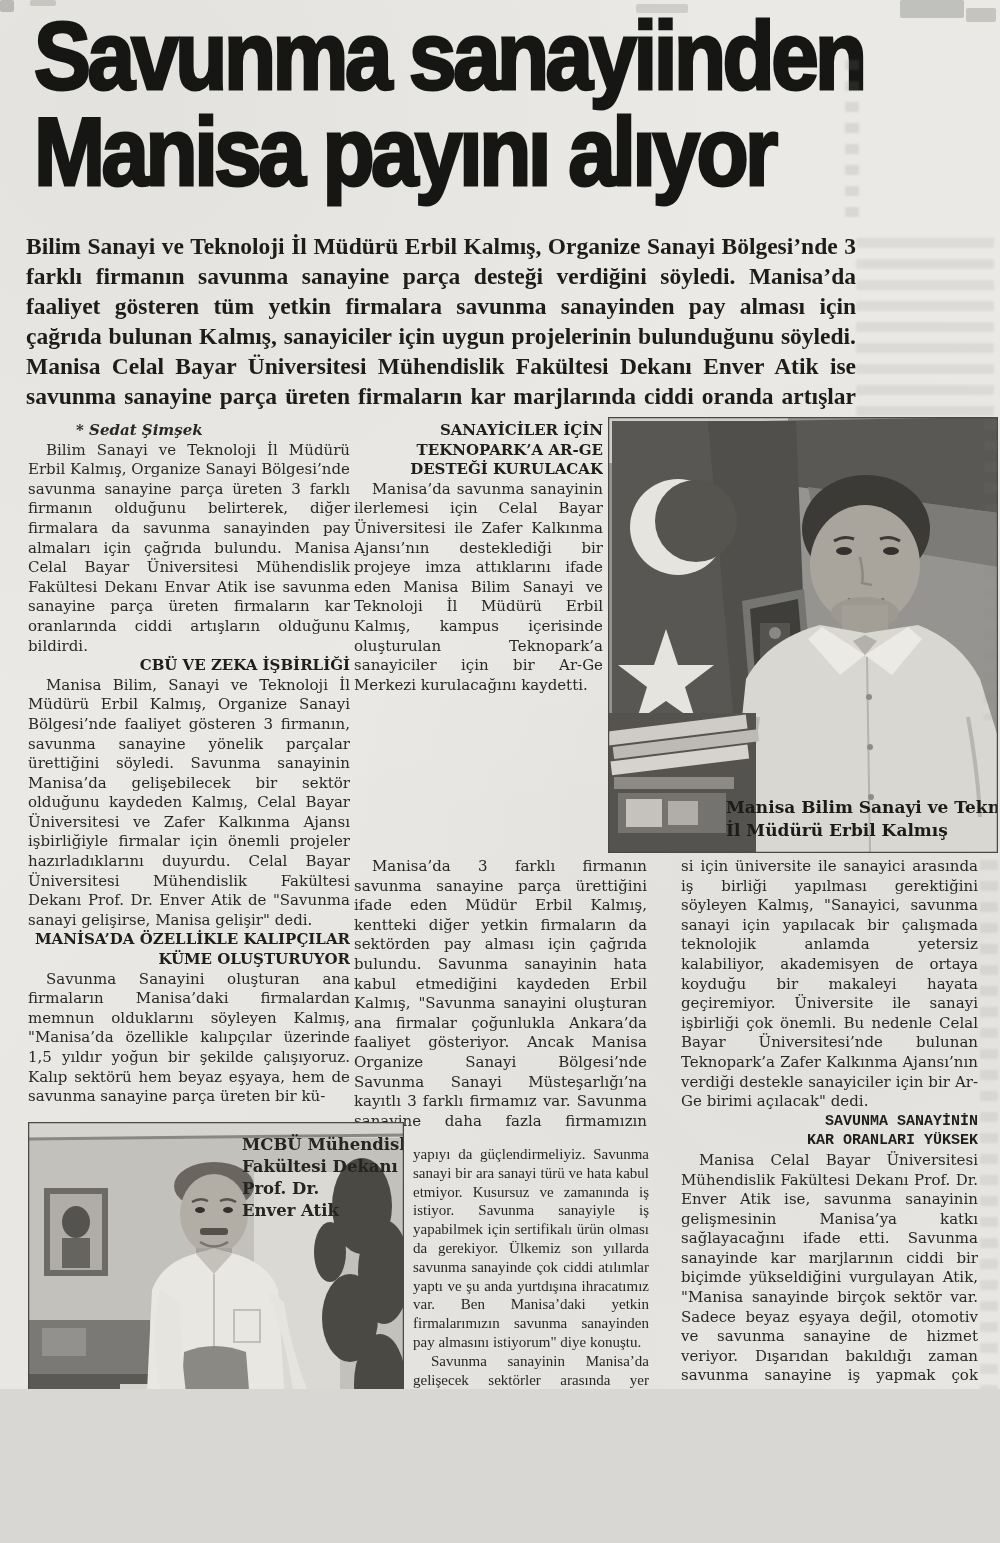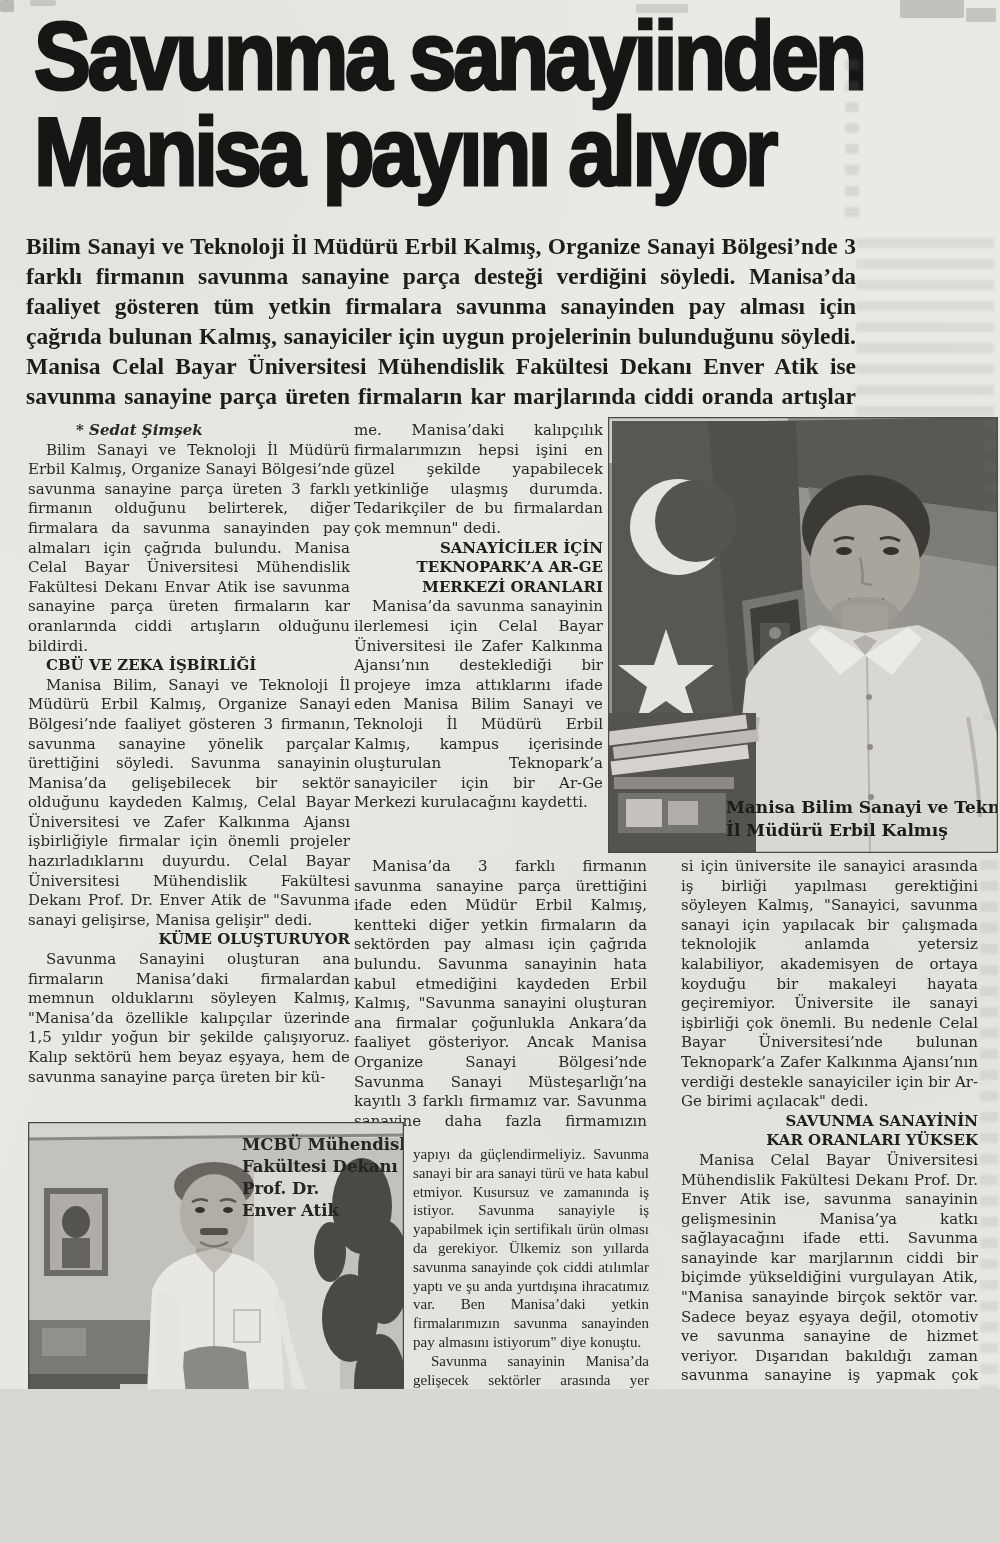--- a/index.html
+++ b/index.html
@@ -28,29 +28,29 @@
     font-size:23.5px; line-height:30px; text-align:justify; color:#1d1c1a;
   }
   
   .bodycol{
     font-size:15px; line-height:19.6px; text-align:justify; overflow:hidden;
     color:#2a2824;
   }
   .bodycol p{margin:0; text-indent:18px;}
   .crosshead{font-weight:bold; text-align:right; text-indent:0; color:#1f1e1b; line-height:19.6px;}
   .crosshead .ln{display:block;}
-  .center{text-align:left;}
+  .center{text-align:right;}
   .byline{font-weight:bold; font-style:italic; padding-left:30px; text-indent:0;}
   .col1{left:28px; top:421px; width:322px; height:702px;}
   .col2a{left:354px; top:421px; width:249px; height:435px;}
   .col2b{left:354px; top:857px; width:293px; height:271px;}
   .col2c{left:413px; top:1145px; width:236px; height:414px; line-height:18.8px;font-family:Liberation Serif, serif;}
   .col3{left:681px; top:857px; width:297px; height:686px;}
   .ind24{padding-left:24px;}
-  .ind26{padding-left:26px;}
+  .ind26{padding-left:26px;font-family:Liberation Mono, monospace;}
   
   .photo{overflow:hidden; background:#9a9895;}
   .photo1{left:608px; top:417px; width:390px; height:436px;}
   .photo2{left:28px; top:1122px; width:376px; height:408px;}
   .photo svg{display:block;}
   
   .ghost{position:absolute; opacity:.13; filter:blur(1.3px);
     background:repeating-linear-gradient(180deg,#84837f 0 10px, transparent 10px 21px);}
   .blob{position:absolute; background:#8f8e8a; border-radius:2px;}
   .smudgerow{position:absolute; left:683px; top:1536px; width:300px; height:7px; opacity:.7;
@@ -70,31 +70,31 @@
   </div>
 
   <div class="abs lede">Bilim Sanayi ve Teknoloji İl Müdürü Erbil Kalmış, Organize Sanayi Bölgesi’nde 3 farklı firmanın savunma sanayine parça desteği verdiğini söyledi. Manisa’da faaliyet gösteren tüm yetkin firmalara savunma sanayinden pay alması için çağrıda bulunan Kalmış, sanayiciler için uygun projelerinin bulunduğunu söyledi. Manisa Celal Bayar Üniversitesi Mühendislik Fakültesi Dekanı Enver Atik ise savunma sanayine parça üreten firmaların kar marjlarında ciddi oranda artışlar olduğunu söyledi.</div>
 
   <div class="abs bodycol col1">
     <p class="byline">* Sedat Şimşek</p>
     <p>Bilim Sanayi ve Teknoloji İl Müdürü Erbil Kalmış, Organize Sanayi Bölgesi’nde savunma sanayine parça üreten 3 farklı firmanın olduğunu belirterek, diğer firmalara da savunma sanayinden pay almaları için çağrıda bulundu. Manisa Celal Bayar Üniversitesi Mühendislik Fakültesi Dekanı Envar Atik ise savunma sanayine parça üreten firmaların kar oranlarında ciddi artışların olduğunu bildirdi.</p>
     <p class="crosshead center">CBÜ VE ZEKA İŞBİRLİĞİ</p>
     <p>Manisa Bilim, Sanayi ve Teknoloji İl Müdürü Erbil Kalmış, Organize Sanayi Bölgesi’nde faaliyet gösteren 3 firmanın, savunma sanayine yönelik parçalar ürettiğini söyledi. Savunma sanayinin Manisa’da gelişebilecek bir sektör olduğunu kaydeden Kalmış, Celal Bayar Üniversitesi ve Zafer Kalkınma Ajansı işbirliğiyle firmalar için önemli projeler hazırladıklarını duyurdu. Celal Bayar Üniversitesi Mühendislik Fakültesi Dekanı Prof. Dr. Enver Atik de "Savunma sanayi gelişirse, Manisa gelişir" dedi.</p>
     <div class="crosshead">
+      <span class="ln">MANİSA’DA ÖZELLİKLE KALIPÇILAR</span>
       <span class="ln">KÜME OLUŞTURUYOR</span>
     </div>
     <p>Savunma Sanayini oluşturan ana firmaların Manisa’daki firmalardan memnun olduklarını söyleyen Kalmış, "Manisa’da özellikle kalıpçılar üzerinde 1,5 yıldır yoğun bir şekilde çalışıyoruz. Kalıp sektörü hem beyaz eşyaya, hem de savunma sanayine parça üreten bir kü-</p>
   </div>
 
   <div class="abs bodycol col2a">
-    <p style="text-indent:0;">me. Manisa’daki kalıpçılık firmalarımızın hepsi işini en güzel şekilde yapabilecek yetkinliğe ulaşmış durumda. Tedarikçiler de bu firmalardan çok memnun" dedi.</p>
     <div class="crosshead ind24">
       <span class="ln">SANAYİCİLER İÇİN</span>
       <span class="ln">TEKNOPARK’A AR-GE</span>
-      <span class="ln">MERKEZİ ORANLARI</span>
+      <span class="ln">DESTEĞİ KURULACAK</span>
     </div>
     <p>Manisa’da savunma sanayinin ilerlemesi için Celal Bayar Üniversitesi ile Zafer Kalkınma Ajansı’nın desteklediği bir projeye imza attıklarını ifade eden Manisa Bilim Sanayi ve Teknoloji İl Müdürü Erbil Kalmış, kampus içerisinde oluşturulan Teknopark’a sanayiciler için bir Ar-Ge Merkezi kurulacağını kaydetti.</p>
 
   </div>
 
   <div class="abs bodycol col2b">
     <p>Manisa’da 3 farklı firmanın savunma sanayine parça ürettiğini ifade eden Müdür Erbil Kalmış, kentteki diğer yetkin firmaların da sektörden pay alması için çağrıda bulundu. Savunma sanayinin hata kabul etmediğini kaydeden Erbil Kalmış, "Savunma sanayini oluşturan ana firmalar çoğunlukla Ankara’da faaliyet gösteriyor. Ancak Manisa Organize Sanayi Bölgesi’nde Savunma Sanayi Müsteşarlığı’na kayıtlı 3 farklı firmamız var. Savunma sanayine daha fazla firmamızın katılması için alt-</p>
   </div>
 
   <div class="abs bodycol col2c">

